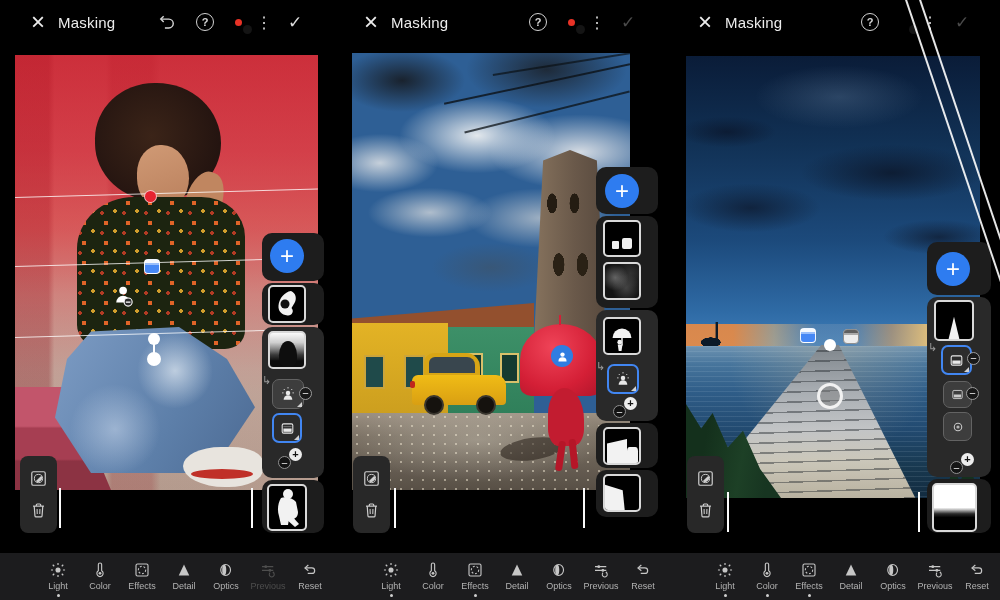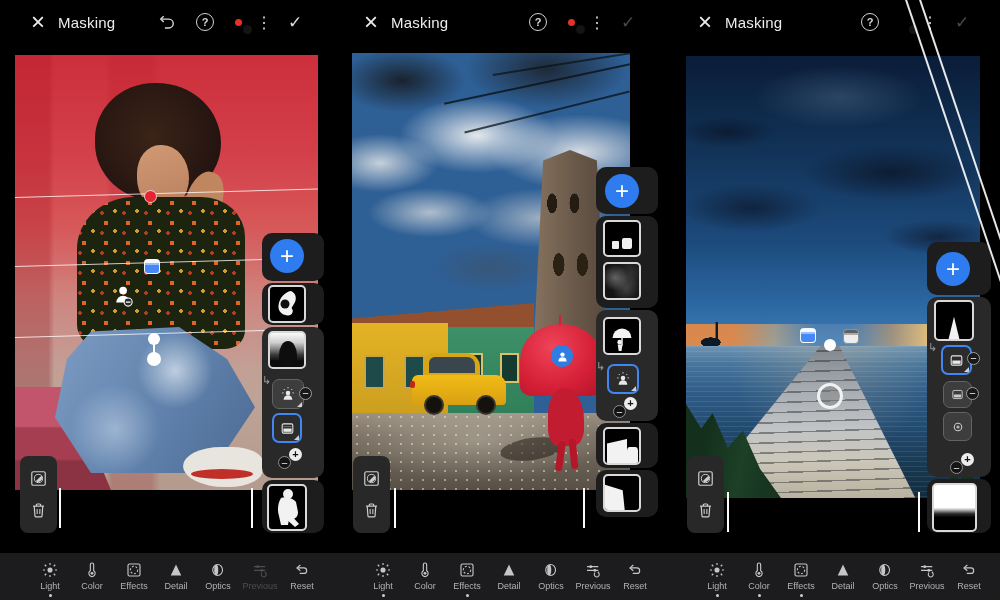--- a/index.html
+++ b/index.html
@@ -46,21 +46,21 @@
   .comp.sel{background:#2c2c2c;border:2px solid #4186f2;}
   .tri{position:absolute;right:1.5px;bottom:1.5px;width:0;height:0;border-left:5px solid transparent;border-bottom:5px solid #d0d0d0;}
   .badge{position:absolute;width:13px;height:13px;border-radius:50%;background:#191919;border:1px solid #9c9c9c;color:#eee;
     font-size:11px;line-height:10px;text-align:center;z-index:7;box-sizing:border-box;}
   .mini{position:absolute;width:13px;height:13px;border-radius:50%;z-index:7;font-size:11px;line-height:12px;text-align:center;box-sizing:border-box;}
   .mini.sub{background:#141414;border:1px solid #909090;color:#e8e8e8;}
   .mini.addm{background:#ededed;color:#141414;font-weight:bold;line-height:13px;}
   .ind{position:absolute;color:#9a9a9a;font-size:11px;z-index:6;}
   
   .toolbar{position:absolute;left:0;right:0;top:553px;height:47px;background:#1c1c1e;display:flex;
-    padding-left:29px;box-sizing:border-box;z-index:4;}
+    padding-left:37px;box-sizing:border-box;z-index:4;}
   .tb-item{width:42px;display:flex;flex-direction:column;align-items:center;padding-top:7px;}
   .tb-ico{height:19px;color:#c6c6c6;display:flex;align-items:center;}
   .tb-label{font-size:9px;color:#b2b2b2;margin-top:2px;white-space:nowrap;}
   .tb-dot{width:3px;height:3px;border-radius:50%;background:#cfcfcf;margin-top:3px;}
   .tb-item.disabled .tb-label{color:#4e4e4e;}
   .tb-item.disabled .tb-ico{color:#4e4e4e;}
   .dline{position:absolute;top:-12px;width:1.6px;height:660px;background:rgba(255,255,255,.9);z-index:10;
     transform:rotate(-18.6deg);transform-origin:top left;}
   svg{display:block}
 </style>

